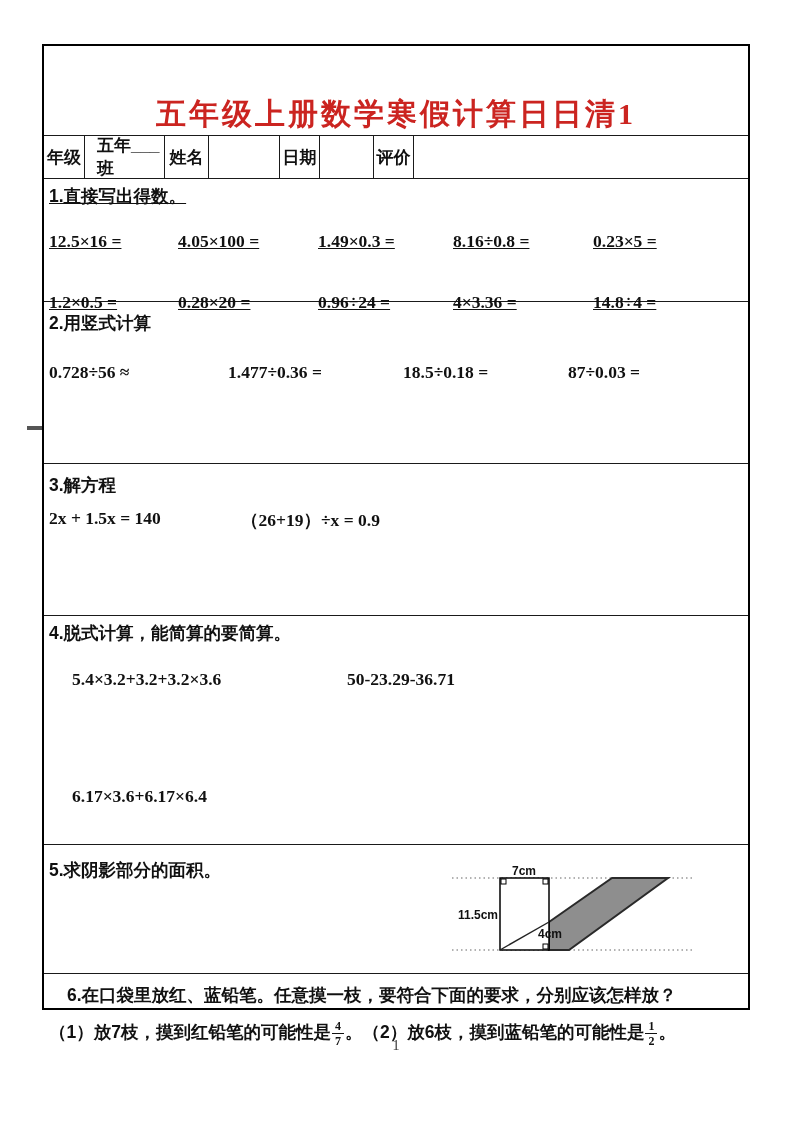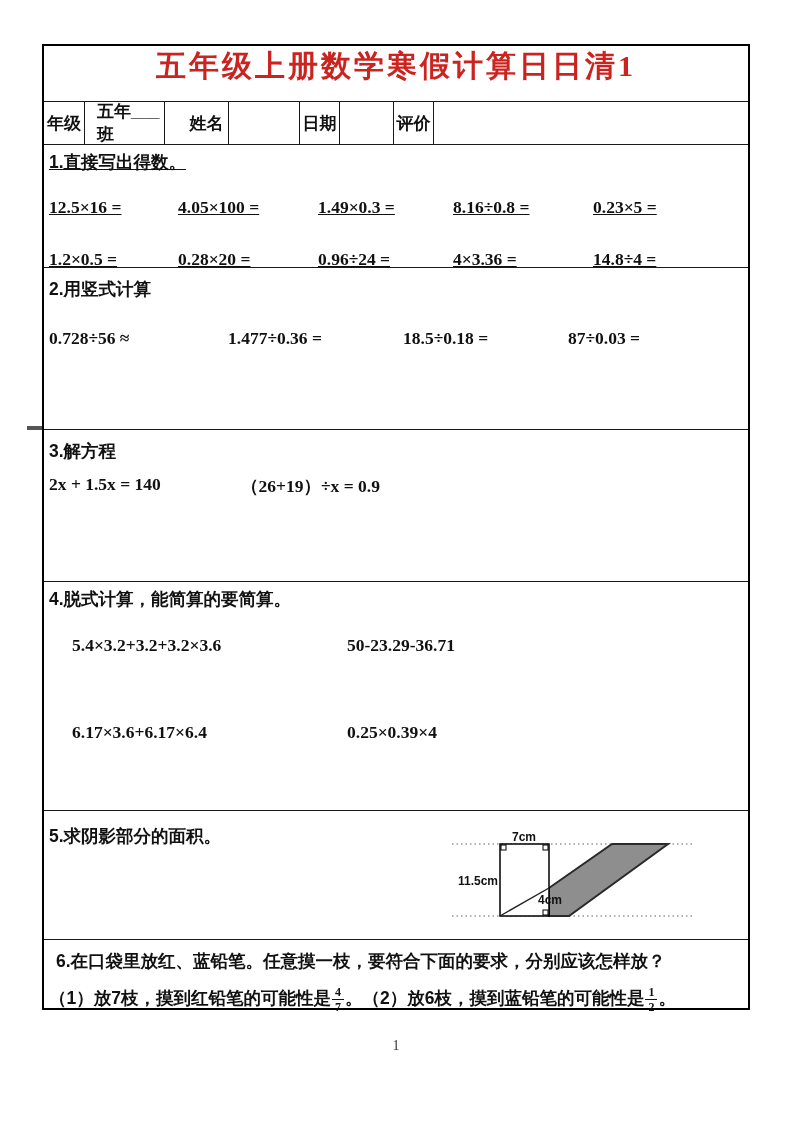--- a/index.html
+++ b/index.html
@@ -6,55 +6,55 @@
   .page { position:relative; width:792px; height:1122px; background:#ffffff;
           font-family:"Liberation Sans", sans-serif; color:#111; overflow:hidden; }
 
   .sheet { position:absolute; left:42px; top:44px; width:708px; height:966px;
            border:2px solid #000; box-sizing:border-box; display:flex; flex-direction:column; }
 
   .row { box-sizing:border-box; border-bottom:1px solid #1a1a1a; position:relative; flex:0 0 auto; }
   .row:last-child { border-bottom:none; flex:1 1 auto; }
 
   
-  .title-row { height:56px; display:flex; align-items:flex-start; justify-content:center; }
+  .title-row { height:56px; display:flex; align-items:flex-end; justify-content:center;margin-top:34px; }
   .title-text { font-family:"Liberation Serif", serif; font-weight:bold; font-size:30px;
                 letter-spacing:3px; color:#cb2420; }
 
   
   .header-row { height:43px; display:flex; align-items:stretch; font-weight:bold; font-size:17px; }
   .hcell { box-sizing:border-box; border-right:1px solid #1a1a1a; display:flex; align-items:center;
            justify-content:center; }
   .hcell.val { justify-content:flex-start; padding-left:12px; }
-  .hc1 { width:41px; } .hc2 { width:80px; } .hc3 { width:44px;margin-left:20px; } .hc4 { width:71px; }
+  .hc1 { width:41px; } .hc2 { width:80px; } .hc3 { width:44px; } .hc4 { width:71px; }
   .hc5 { width:40px; } .hc6 { width:54px; } .hc7 { width:40px; }
   .hc8 { flex:1; border-right:none; }
 
   
   .sec { padding:0; }
   .sec1 { height:123px;text-decoration:underline; } .sec2 { height:162px; } .sec3 { height:152px; }
   .sec4 { height:229px; } .sec5 { height:129px; } .sec6 { }
   .heading { font-weight:bold; font-size:17.5px; padding:5px 0 0 5px; }
   .sec2 .heading, .sec3 .heading { padding-top:9px; }
   .sec5 .heading { padding-top:13px; }
 
   .eq { font-family:"Liberation Serif", serif; font-size:17.5px; font-weight:600; white-space:nowrap; }
   .grid5 { display:grid; grid-template-columns:129px 140px 135px 140px 1fr; padding-left:5px; }
-  .grid5.r1 { margin-top:23px; } .grid5.r2 { margin-top:31px; }
+  .grid5.r1 { margin-top:23px; } .grid5.r2 { margin-top:40px; }
   .grid4 { display:grid; grid-template-columns:179px 175px 165px 1fr; padding-left:5px; margin-top:27px; }
   .grid3 { display:grid; grid-template-columns:192px 187px 1fr; padding-left:5px; margin-top:11px; }
   .grid2 { display:grid; grid-template-columns:275px 1fr; padding-left:28px; }
-  .grid2.r1 { margin-top:24px; } .grid2.r2 { margin-top:66px; }
+  .grid2.r1 { margin-top:24px; } .grid2.r2 { margin-top:96px; }
 
   
   .fig { position:absolute; left:408px; top:16px; width:300px; height:106px; }
   .fig text { font-family:"Liberation Sans", sans-serif; font-weight:bold; fill:#111; }
 
   
-  .sec6 .heading { padding:9px 0 0 12px; font-size:17.5px; }
+  .sec6 .heading { padding:9px 0 0 23px; font-size:17.5px; }
   .s6line2 { font-weight:bold; font-size:17.5px; padding-left:5px; margin-top:13px; white-space:nowrap; }
   .frac { display:inline-block; vertical-align:-7px; text-align:center; line-height:1;
           font-family:"Liberation Serif", serif; font-size:12px; font-weight:bold; margin:0 1px; }
   .frac .num { display:block; border-bottom:1.5px solid #111; padding:0 3px 1px; }
   .frac .den { display:block; padding-top:1px; }
 
   .pagenum { position:absolute; left:0; right:0; top:1038px; text-align:center;
              font-family:"Liberation Serif", serif; font-size:14px; color:#333; }
   .artifact { position:absolute; left:27px; top:426px; width:15px; height:4px; background:#555; }
 </style>
@@ -118,21 +118,20 @@
     </div>
 
     <div class="row sec sec4">
       <div class="heading">4.脱式计算，能简算的要简算。</div>
       <div class="grid2 r1">
         <span class="eq">5.4×3.2+3.2+3.2×3.6</span>
         <span class="eq">50-23.29-36.71</span>
       </div>
       <div class="grid2 r2">
         <span class="eq">6.17×3.6+6.17×6.4</span>
-        <span class="eq">0.25×0.39×4</span>
       </div>
     </div>
 
     <div class="row sec sec5">
       <div class="heading">5.求阴影部分的面积。</div>
       <svg class="fig" viewBox="0 0 300 106">
         <line x1="0" y1="17" x2="240" y2="17" stroke="#999" stroke-width="1.3" stroke-dasharray="1.5 3"></line>
         <line x1="0" y1="89" x2="240" y2="89" stroke="#999" stroke-width="1.3" stroke-dasharray="1.5 3"></line>
         <polygon points="97,61 160,17 216,17 117,89 97,89" fill="#8e8e8e" stroke="#2a2a2a" stroke-width="2"></polygon>
         <rect x="48" y="17" width="49" height="72" fill="#ffffff" stroke="#000" stroke-width="1.5"></rect>

